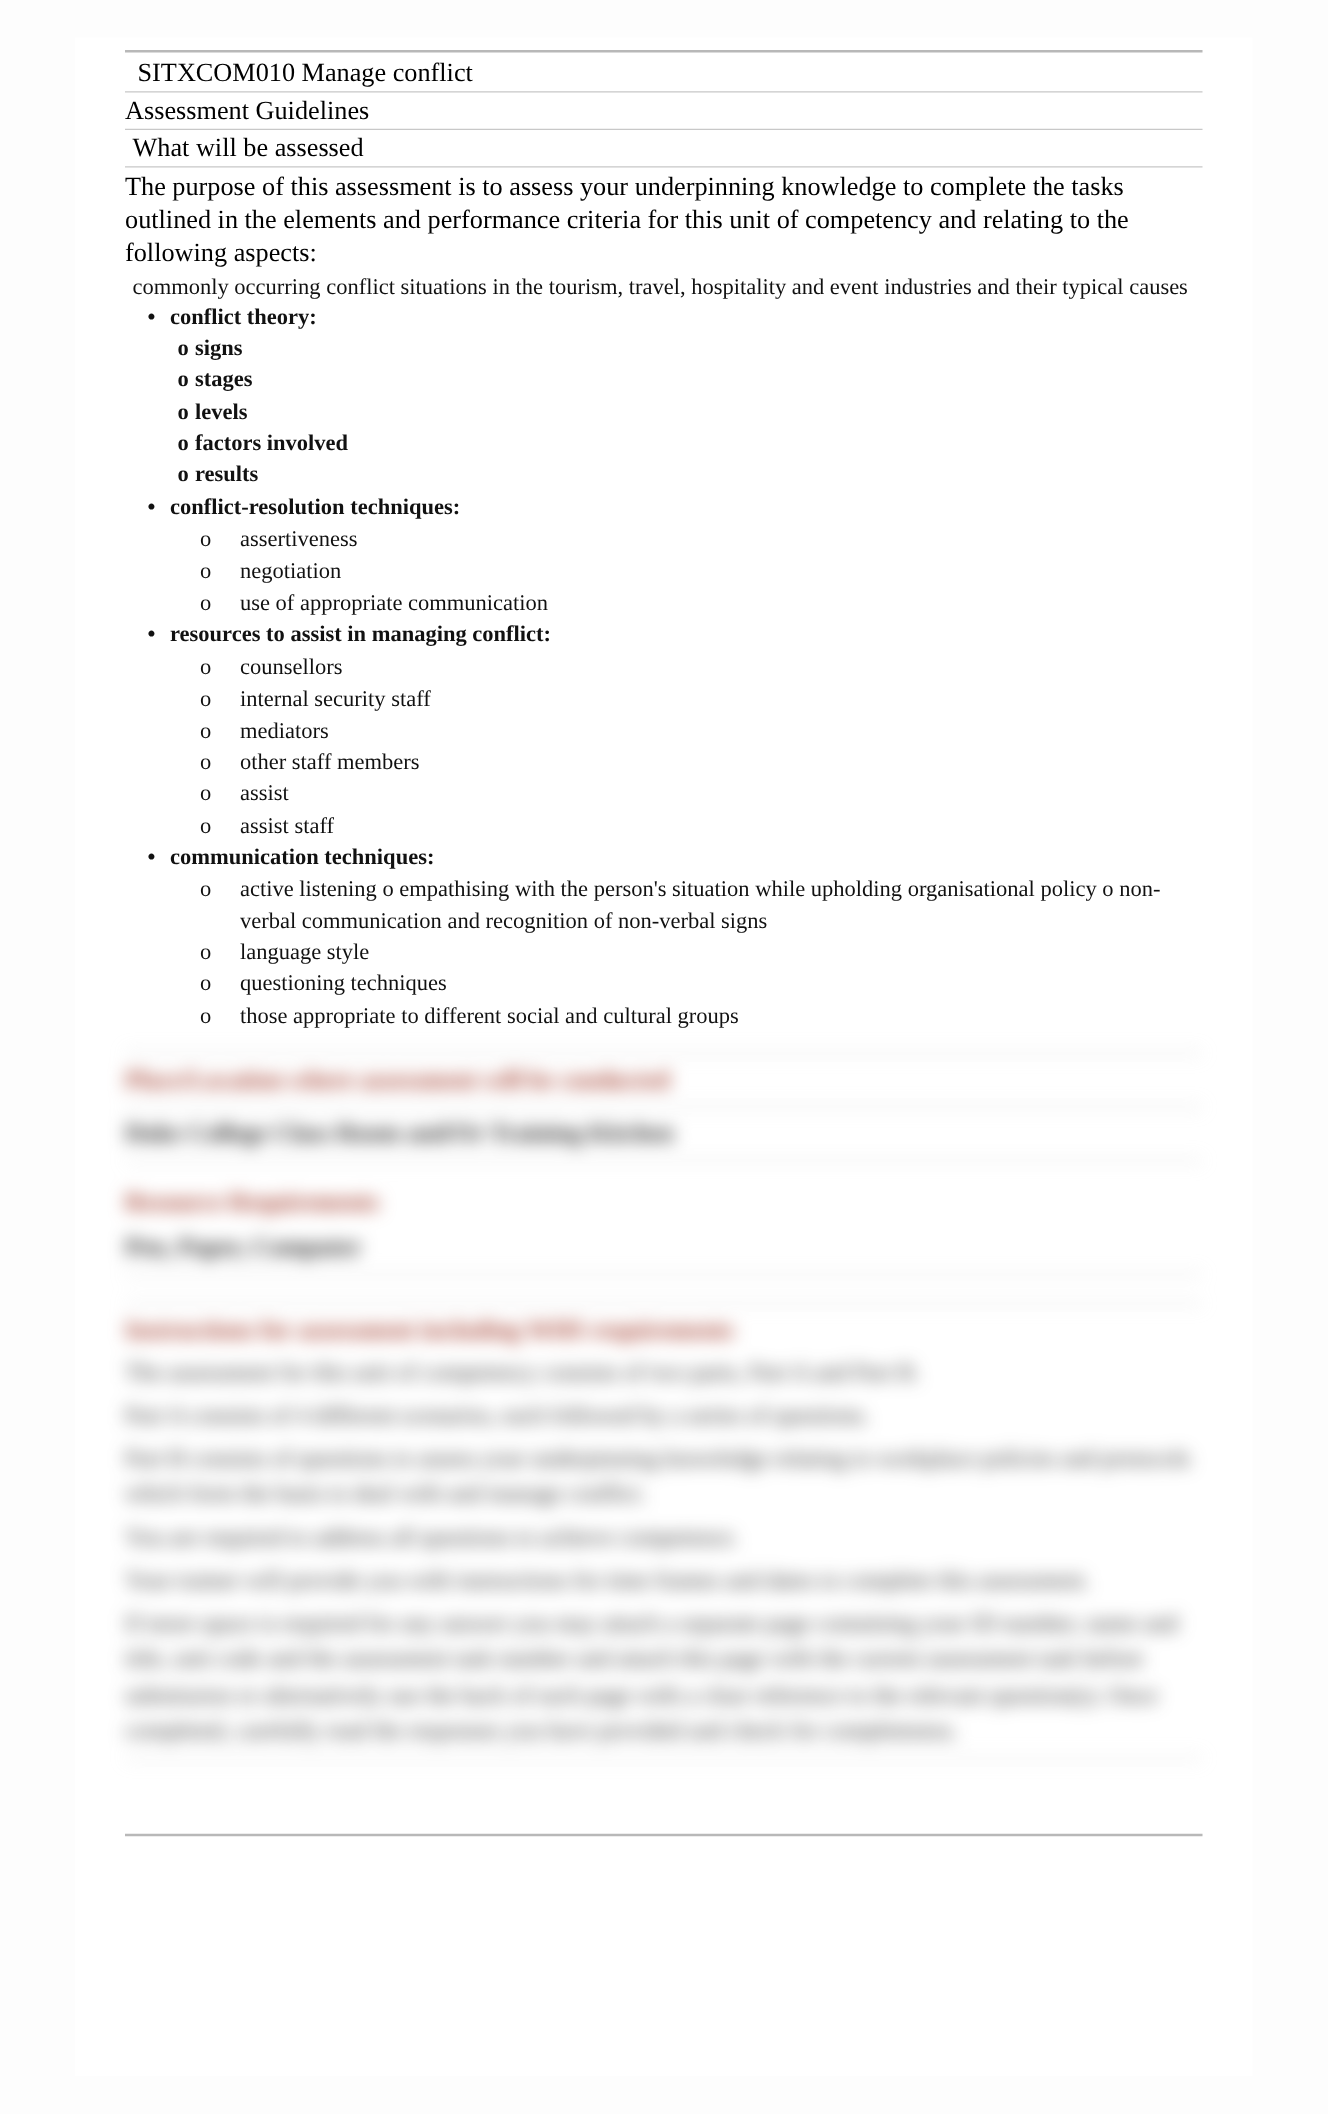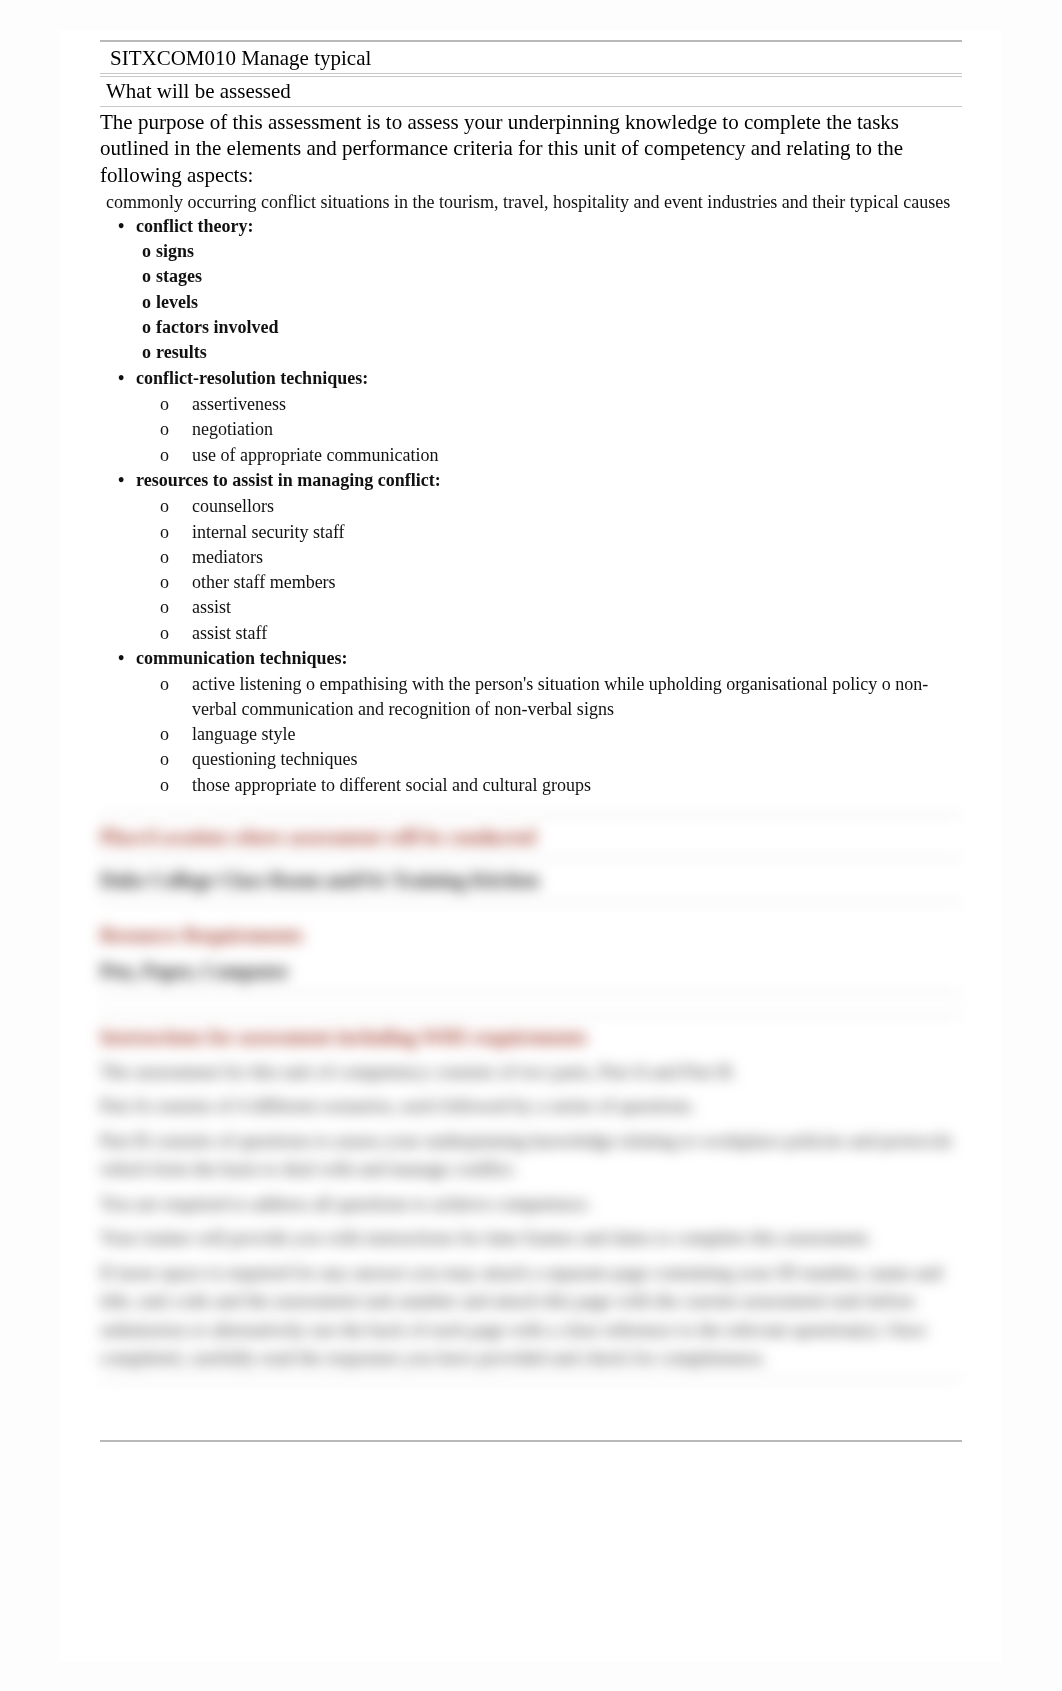--- a/index.html
+++ b/index.html
@@ -135,22 +135,23 @@
     <path d="M 80 350 Q 80 100 200 100 Q 320 100 320 220 Q 320 350 200 350 Z" fill="#3bb7e0" opacity="0.5"></path>
     <ellipse cx="480" cy="230" rx="140" ry="130" fill="#3bb7e0" opacity="0.4"></ellipse>
     <circle cx="560" cy="120" r="50" fill="#3bb7e0" opacity="0.45"></circle>
     <path d="M 360 90 Q 520 60 640 140" stroke="#3bb7e0" opacity="0.5"></path>
   </g>
 </svg>
 
 <div class="page">
   <div class="content-z">
     <div class="hr-top"></div>
-    <div class="unit-title">SITXCOM010 Manage typical</div>
+    <div class="unit-title">SITXCOM010 Manage conflict</div>
     <div class="hr-thin"></div>
+    <div class="section-title">Assessment Guidelines</div>
     <div class="hr-thin"></div>
     <div class="sub-title">What will be assessed</div>
     <div class="hr-thin"></div>
     <div class="purpose">The purpose of this assessment is to assess your underpinning knowledge to complete the tasks outlined in the elements and performance criteria for this unit of competency and relating to the following aspects:</div>
     <div class="intro-line">commonly occurring conflict situations in the tourism, travel, hospitality and event industries and their typical causes</div>
 
     <ul class="outer" id="outer-list">
         <li><span>conflict theory:</span><div class="sub-o sub-o-tight" style="margin-left: 6px;">
             <div class="sub-o-row">
               <span class="o">o</span>

